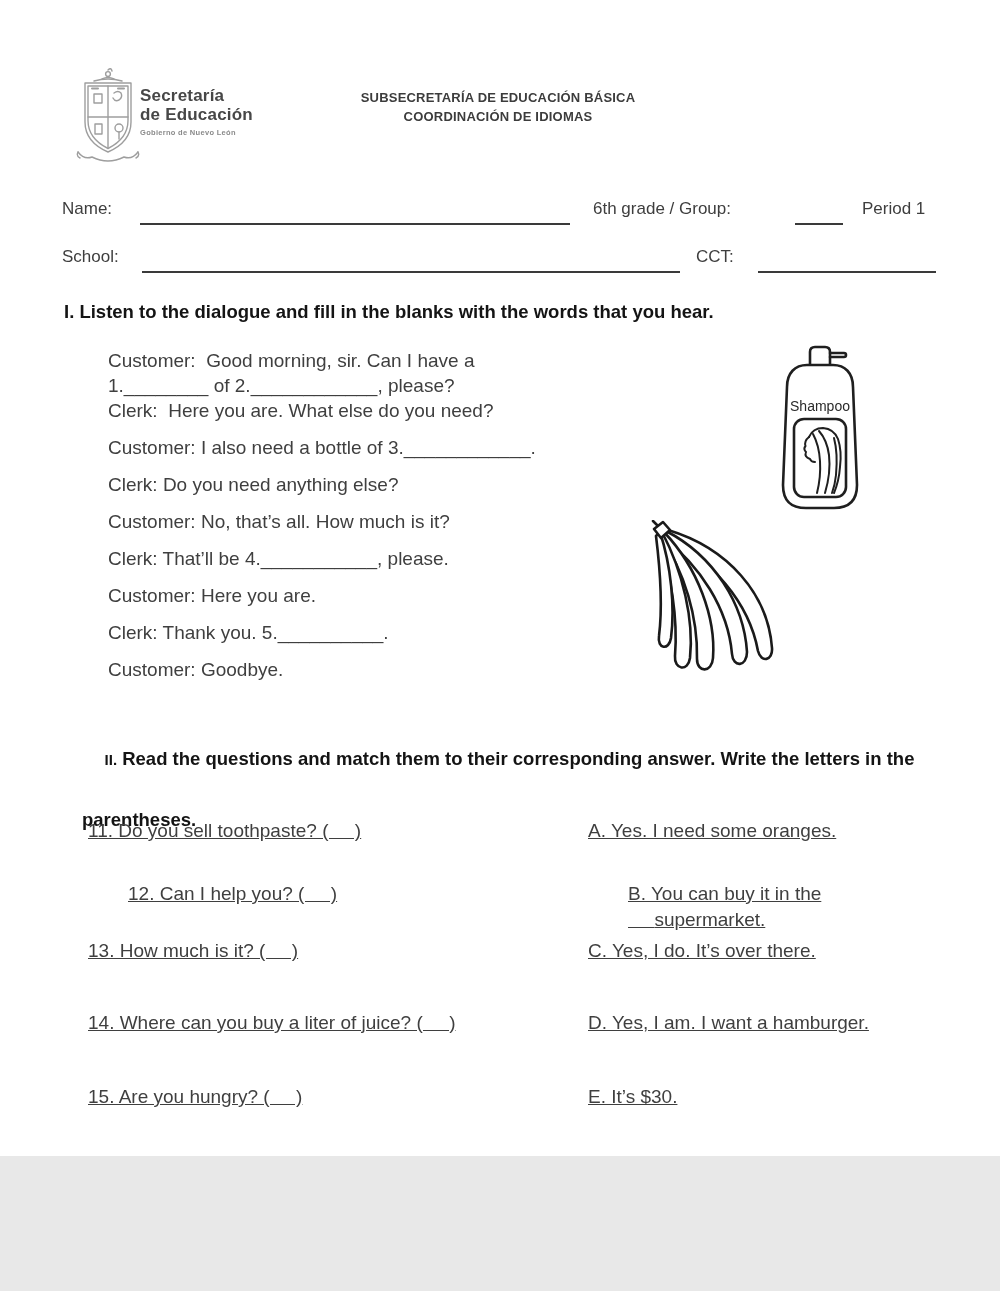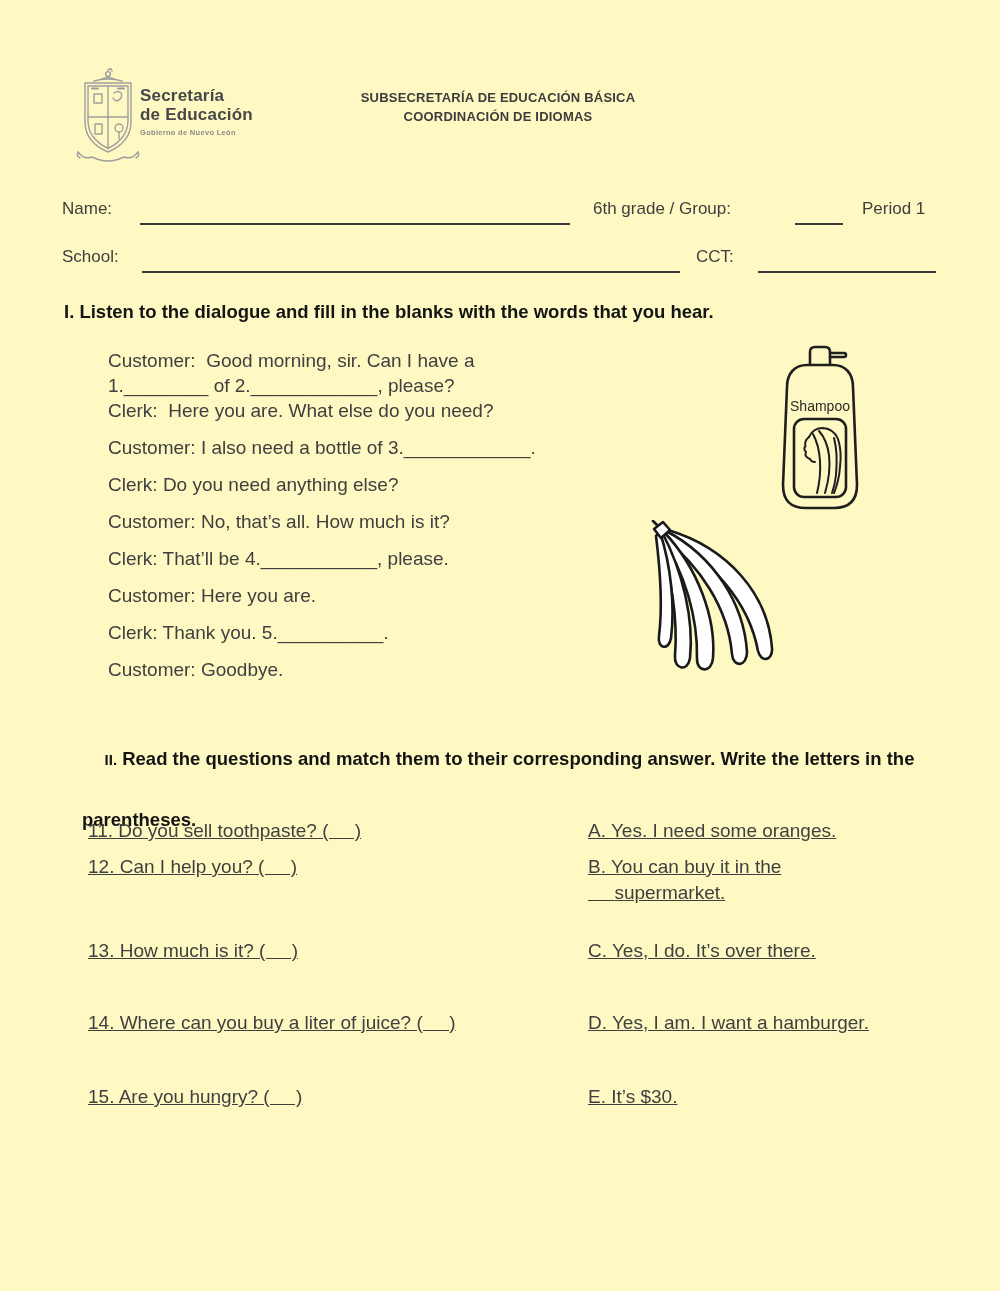--- a/index.html
+++ b/index.html
@@ -1,18 +1,18 @@
 <!DOCTYPE html>
 <html><head>
 <meta charset="utf-8">
 <style>
   html,body { margin:0; padding:0; background:#e8e8e8; }
   .page {
-    position:relative; width:1000px; height:1291px; margin:0 auto;
-    background:#fef9c3; overflow:hidden;
+    position:relative; width:1000px; height:1156px; margin:0 auto;
+    background:#ffffff; overflow:hidden;
     font-family:"Liberation Sans", sans-serif;
     color:#3d3d3d;
   }
   .abs { position:absolute; }
 
   
   .logo-title { font-size:17px; font-weight:bold; color:#474747; line-height:19px; letter-spacing:0.2px; }
   .logo-sub { font-size:7.5px; color:#8a8a8a; font-weight:bold; margin-top:4px; letter-spacing:0.3px; }
   .hdr-center { width:340px; text-align:center; font-size:13px; font-weight:bold; color:#3c3c3c; line-height:19px; letter-spacing:0.2px; }
   .gov { width:240px; text-align:right; font-size:31px; font-weight:bold; color:#47474f; line-height:35px; letter-spacing:-0.3px; }
@@ -27,21 +27,21 @@
 
   
   .dialogue { width:500px; font-size:19px; color:#3f3f3f; }
   .dialogue > div { line-height:25px; white-space:pre-wrap; }
   .dialogue > div:nth-of-type(n+4) { margin-top:12px; }
 
   
   .match-col { position:absolute; font-size:19px; color:#3f3f3f; }
   .match-col > div { position:absolute; left:0; width:420px; line-height:26px; white-space:pre-wrap;text-decoration:underline; }
   .match-col > div:nth-of-type(1){ top:0; }
-  .match-col > div:nth-of-type(2){ top:36px; }
+  .match-col > div:nth-of-type(2){ top:63px;margin-left:40px; }
   .match-col > div:nth-of-type(3){ top:120px; }
   .match-col > div:nth-of-type(4){ top:192px; }
   .match-col > div:nth-of-type(5){ top:266px; }
 
   svg { display:block; }
   .shampoo-label-text { font-size:14px; fill:#2a2a2a; }
 </style>
 </head>
 <body>
 

